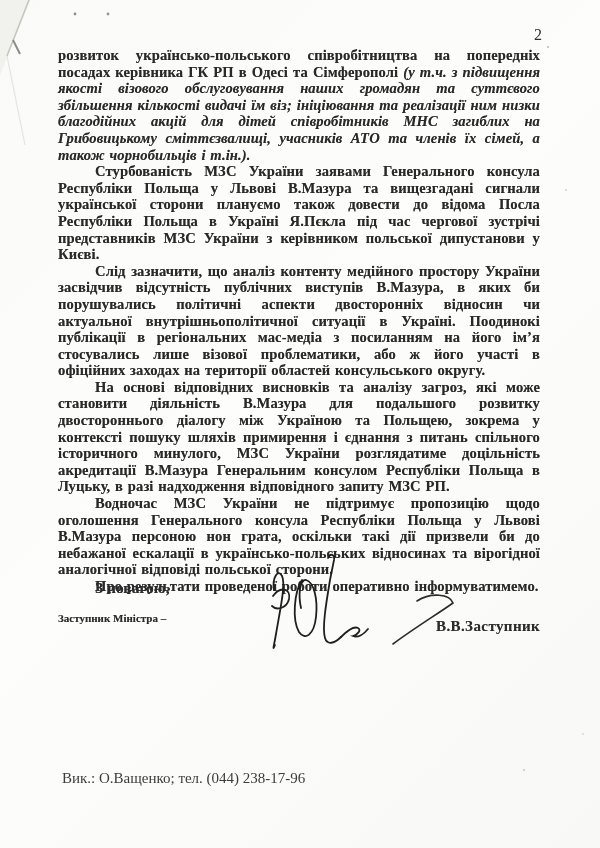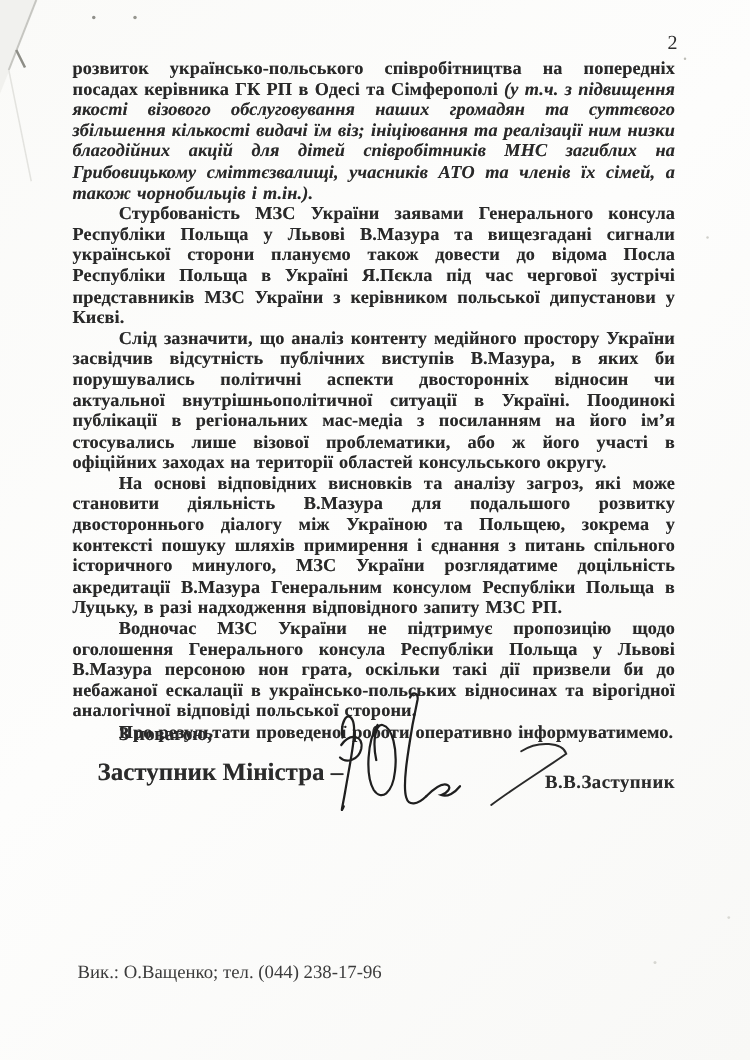--- a/index.html
+++ b/index.html
@@ -47,26 +47,25 @@
     position: absolute;
     left: 95px; top: 579px;
     font-size: 15.5px;
     font-weight: bold;
     color: #2b2b2b;
     text-shadow: 0 0 0.4px rgba(45,45,45,0.5);
   }
   .signer-title {
     position: absolute;
     left: 58px; top: 609px;
-    font-size: 20px;
+    font-size: 11px;
     font-weight: bold;
     line-height: 19px;
     color: #2b2b2b;
     text-shadow: 0 0 0.4px rgba(45,45,45,0.5);
-    margin-left: 20px;
   }
   .signature-svg {
     position: absolute;
     left: 250px; top: 552px;
     width: 130px; height: 115px;
   }
   .flourish-svg {
     position: absolute;
     left: 387px; top: 590px;
     width: 80px; height: 60px;

